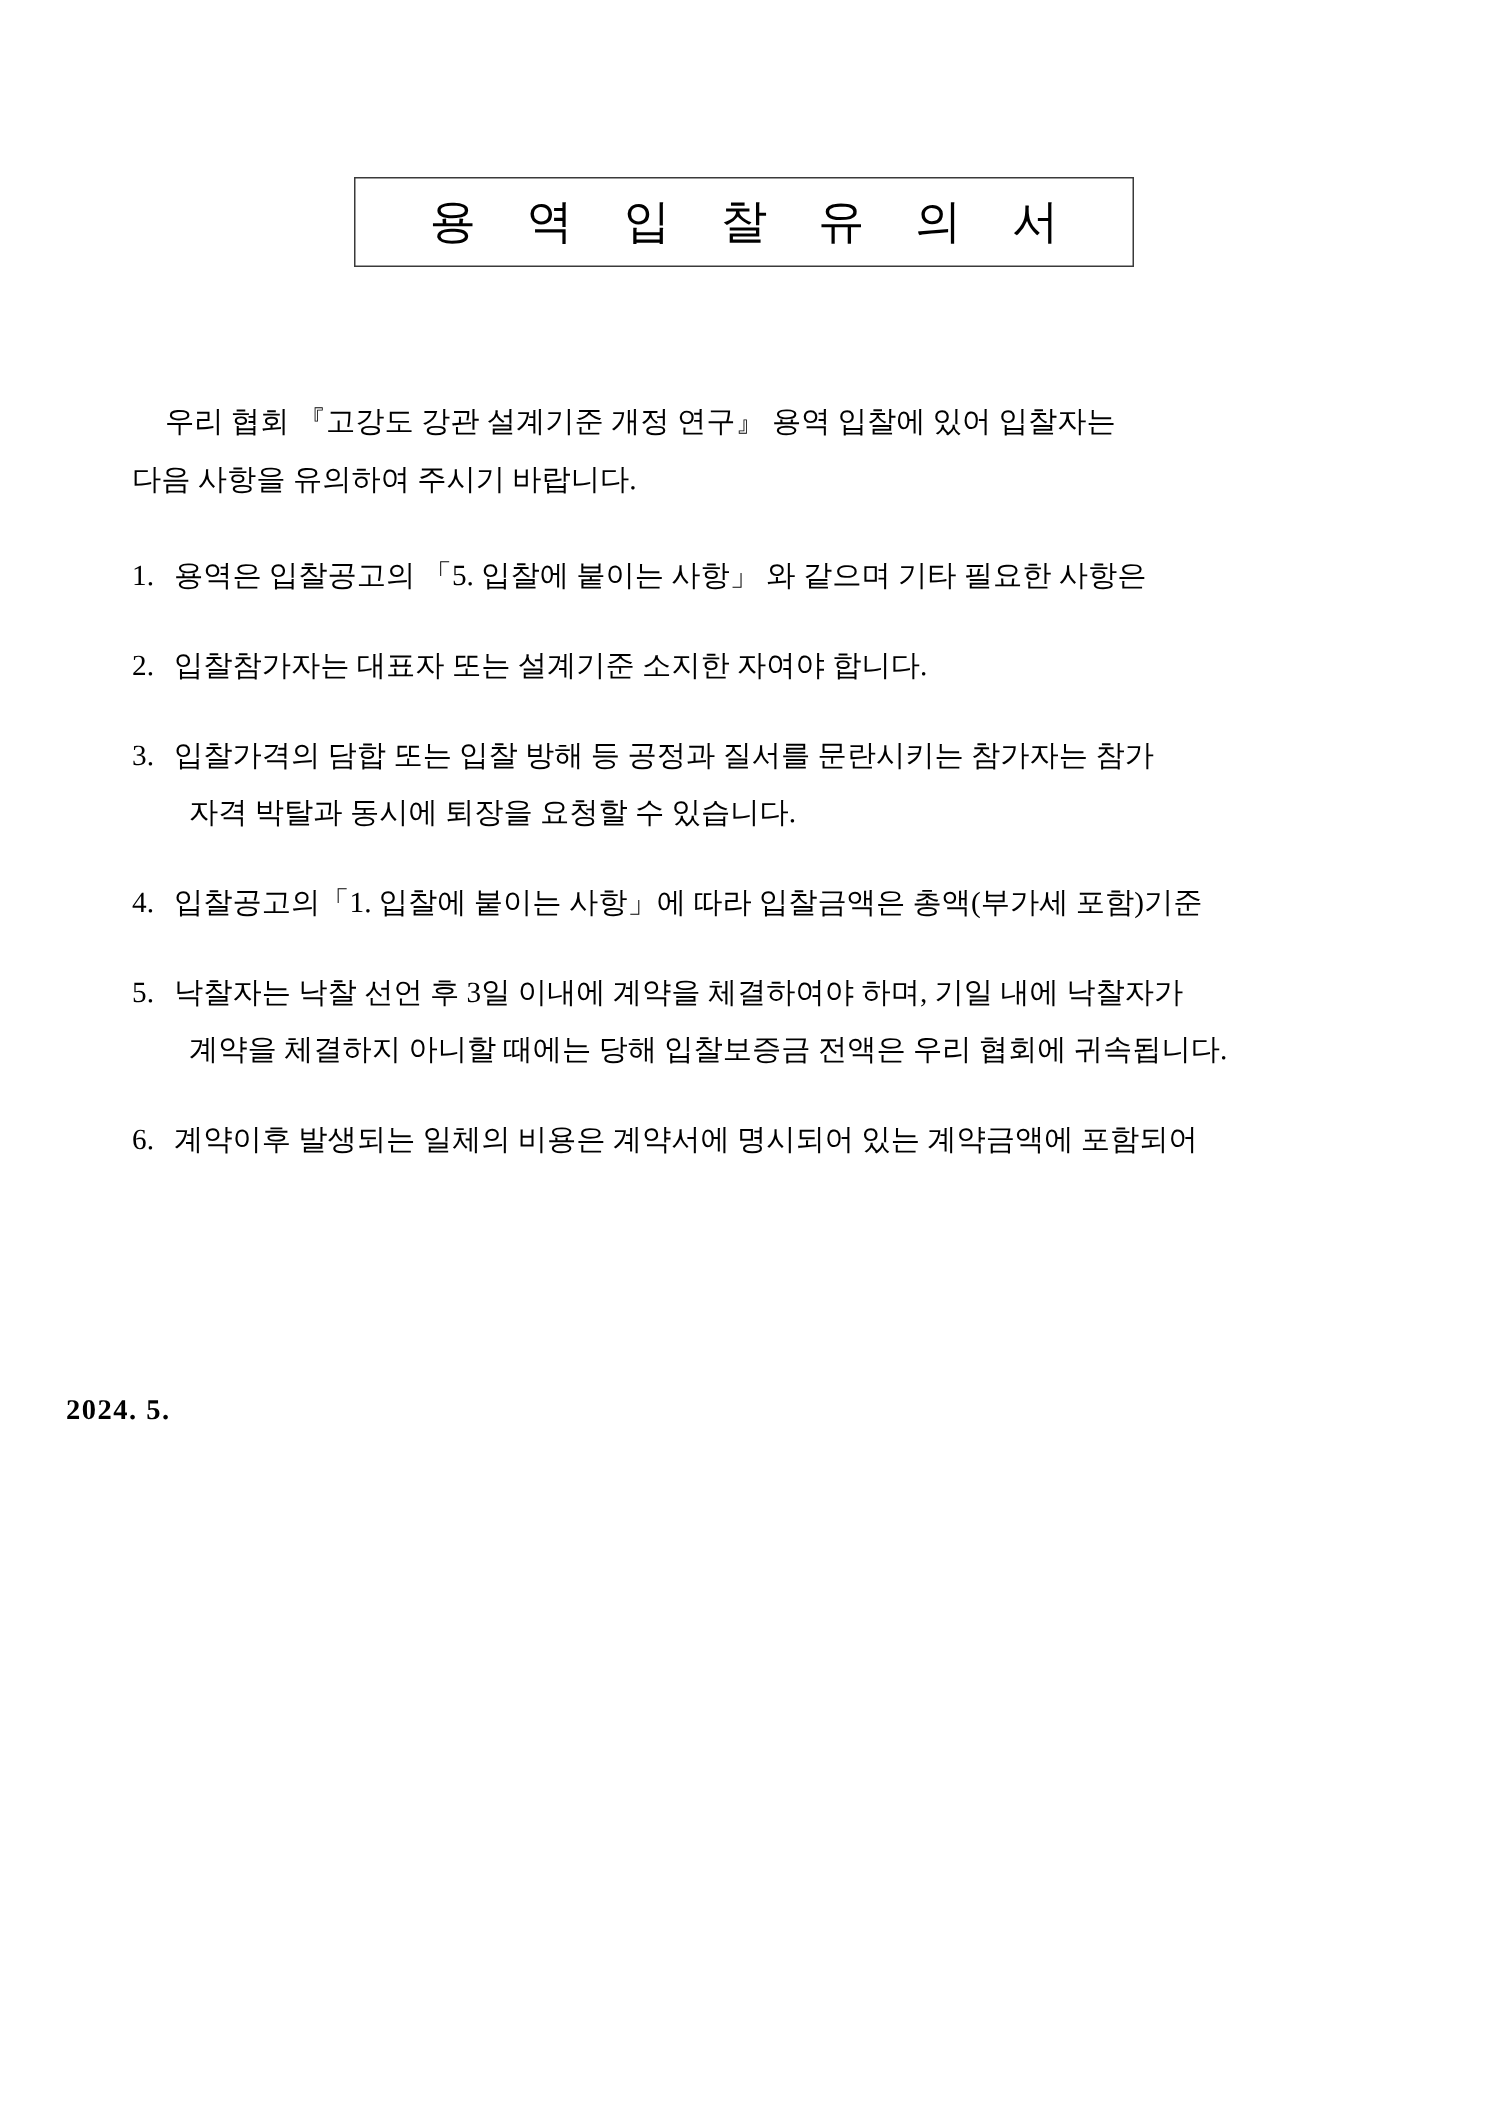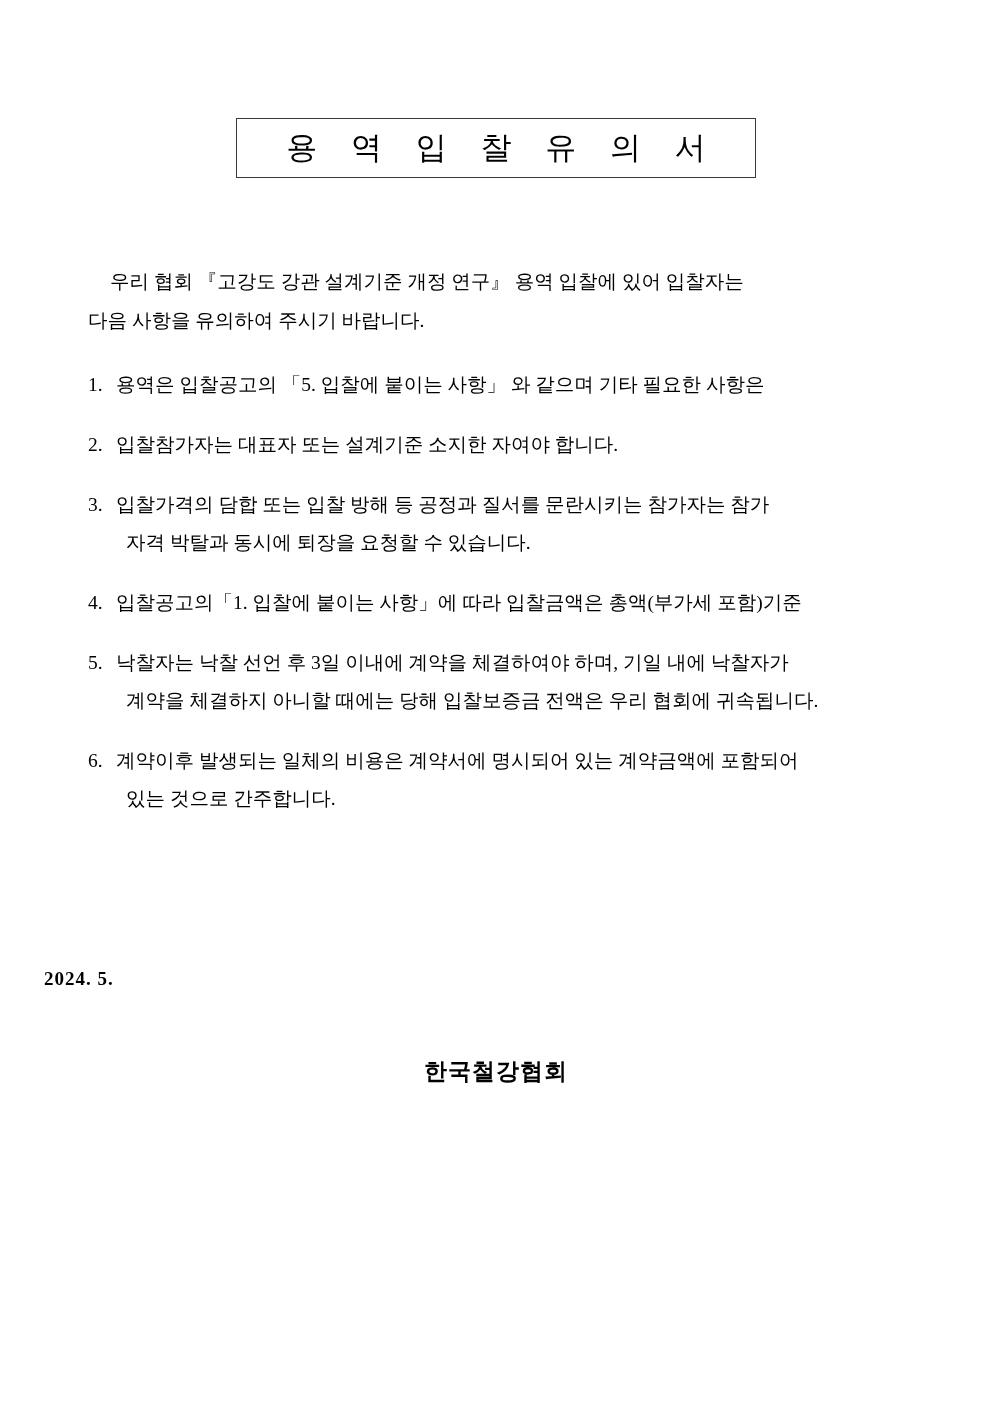--- a/index.html
+++ b/index.html
@@ -158,23 +158,21 @@
         <span class="txt">
           <span>낙찰자는 낙찰 선언 후 3일 이내에 계약을 체결하여야 하며, 기일 내에 낙찰자가</span>
           <span class="l2">계약을 체결하지 아니할 때에는 당해 입찰보증금 전액은 우리 협회에 귀속됩니다.</span>
         </span>
       </li>
 
       <li>
         <span class="num">6.</span>
         <span class="txt">
           <span>계약이후 발생되는 일체의 비용은 계약서에 명시되어 있는 계약금액에 포함되어</span>
-          <span class="l2">있는 것으로 간주합니다.</span>
         </span>
       </li>
 
     </ol>
   </div>
 
   <div class="date-line">2024.  5.</div>
-  <div class="org-line">한국철강협회</div>
 
 </div>
 
 </body></html>

